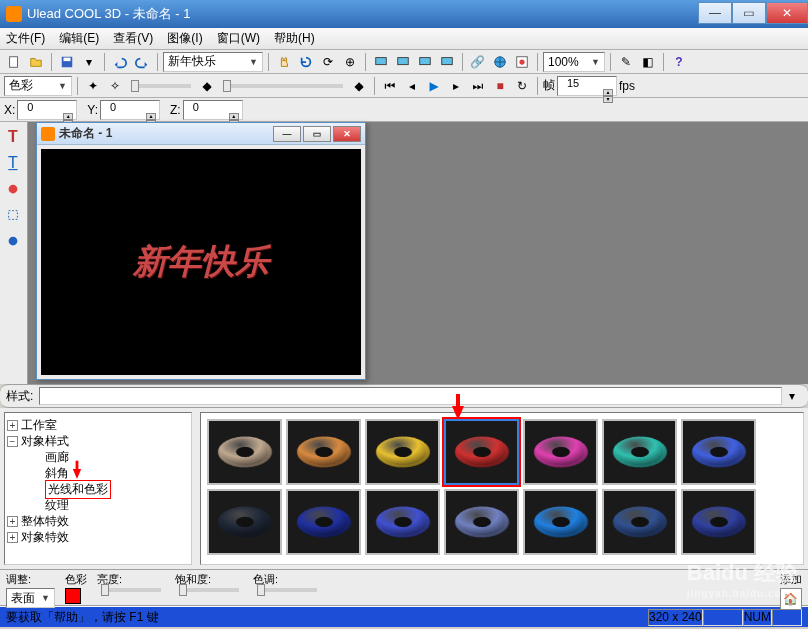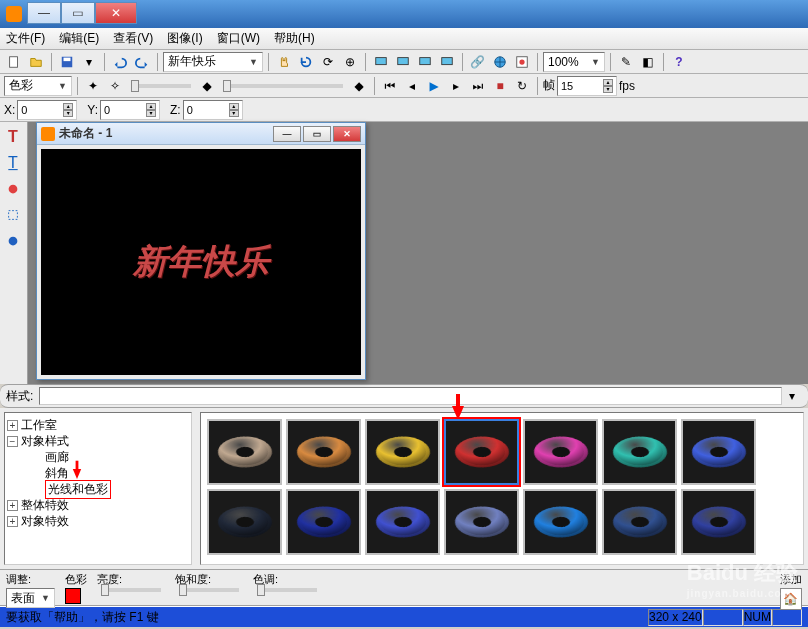--- a/index.html
+++ b/index.html
@@ -17,21 +17,21 @@
 .menubar { height: 22px; background: linear-gradient(#fafafa,#e6e6e6); display: flex; align-items: center; padding: 0 6px; border-bottom: 1px solid #b0b0b0; font-size: 12px; }
 .menubar span { margin-right: 14px; }
 
 
 .toolbar { height: 24px; background: #ececec; display: flex; align-items: center; padding: 0 4px; border-bottom: 1px solid #b0b0b0; gap: 2px; font-size: 12px; }
 .tbtn { width: 20px; height: 20px; display: flex; align-items: center; justify-content: center; border: 1px solid transparent; }
 .sep { width: 1px; height: 18px; background: #a0a0a0; margin: 0 3px; }
 .combo { height: 20px; border: 1px inset #ccc; background: #fff; display: flex; align-items: center; padding: 0 4px; font-size: 12px; }
 .combo.w100 { width: 100px; }
 .combo .arr { margin-left: auto; font-size: 9px; color: #444; }
-.numbox { width: 60px; height: 20px; border: 1px inset #ccc; background: #fff; display: flex; align-items: center; padding: 0 3px; }
+.numbox { width: 60px; height: 20px; border: 1px inset #ccc; background: #fff; display: flex; align-items: center; padding: 0 3px; flex-direction: column; }
 .numbox input { border: none; width: 40px; font-size: 11px; outline: none; }
 .spin { display: flex; flex-direction: column; margin-left: auto; }
 .spin div { width: 10px; height: 7px; background: #ddd; border: 1px solid #888; font-size: 6px; line-height: 5px; text-align: center; }
 .slider { width: 60px; height: 4px; background: #d0d0d0; position: relative; margin: 0 4px; }
 .slider .thumb { position: absolute; top: -4px; left: 0; width: 8px; height: 12px; background: #e8e8e8; border: 1px solid #888; }
 
 
 .workspace { position: relative; height: 300px; background: #808080; display: flex; }
 .sidetools { width: 28px; background: #ececec; border-right: 1px solid #a0a0a0; display: flex; flex-direction: column; padding: 4px 2px; gap: 4px; }
 .sidetools .tbtn { width: 22px; height: 22px; }
@@ -85,20 +85,21 @@
 .watermark { position: absolute; right: 10px; bottom: 30px; color: rgba(255,255,255,0.65); font-size: 22px; font-weight: bold; pointer-events: none; }
 .watermark small { display:block; font-size: 10px; color: rgba(255,255,255,0.5); letter-spacing: 1px; }
 
 svg { width: 14px; height: 14px; }
 </style>
 </head>
 <body>
 
 <div class="titlebar">
   <div class="icon"></div>
+  <div class="title">Ulead COOL 3D - 未命名 - 1</div>
   <div class="winbtns">
     <div class="winbtn">—</div>
     <div class="winbtn">▭</div>
     <div class="winbtn close">✕</div>
   </div>
 </div>
 
 <div class="menubar">
   <span>文件(F)</span>
   <span>编辑(E)</span>
@@ -329,20 +330,23 @@
     <div class="row ind2">
         <span>画廊</span>
       </div>
     <div class="row ind2" style="position:relative">
       <span>斜角</span>
       <div class="arrow down" style="position:absolute; left:64px; top:2px; transform:scale(0.7)"></div>
     </div>
     <div class="row ind2">
         <span class="sel">光线和色彩</span>
       </div>
+    <div class="row ind2">
+        <span>纹理</span>
+      </div>
     <div class="row">
         <span class="pm">+</span>
         <span>整体特效</span>
       </div>
     <div class="row">
         <span class="pm">+</span>
         <span>对象特效</span>
       </div>
   </div>
   <div class="thumbs">

